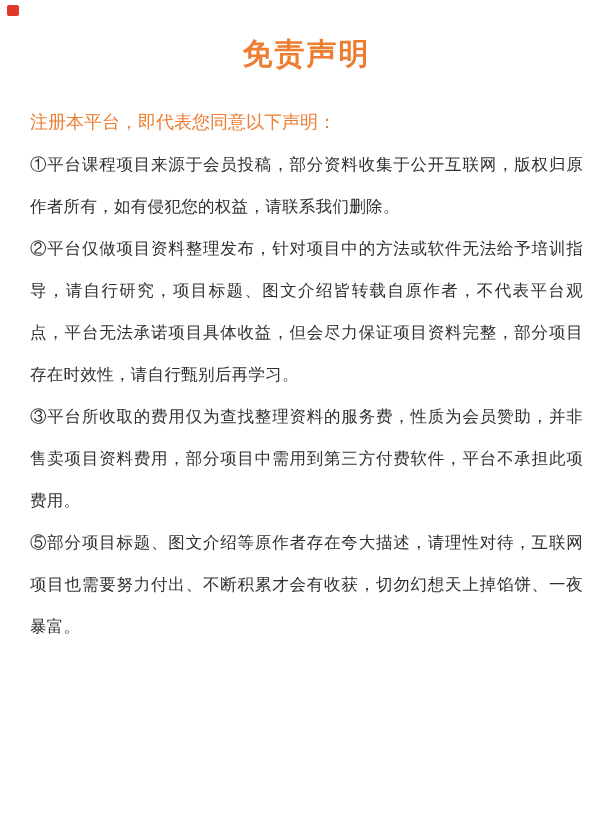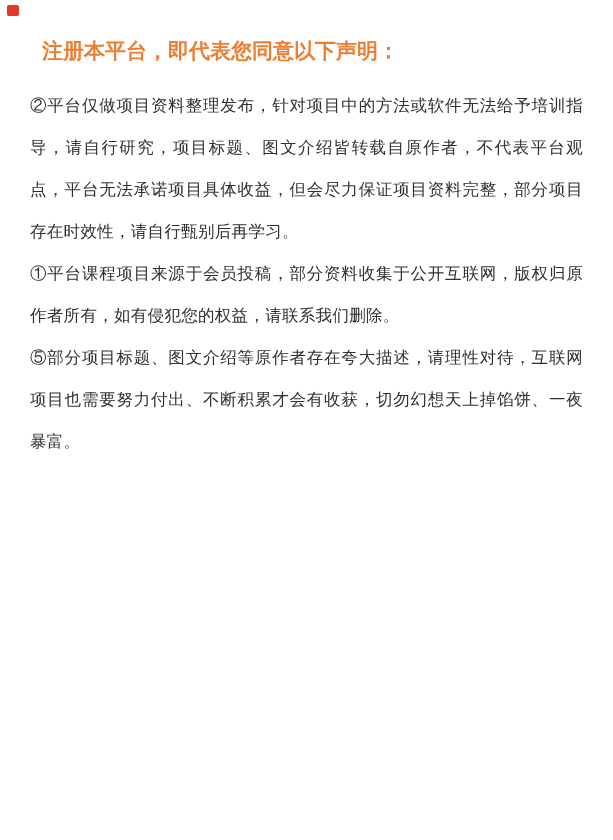--- a/index.html
+++ b/index.html
@@ -34,49 +34,51 @@
     font-size:30px;
     line-height:35px;
     font-weight:bold;
     letter-spacing:2px;
     color:var(--accent);
   }
   .content{
     margin:30px 30px 0 30px;
   }
   .intro{
-    margin:12px;
-    font-size:21px;
+    margin:0;
+    font-size:18px;
     line-height:42px;
-    font-weight:bold;
+    font-weight:normal;
     color:var(--accent);
   }
   .para{
     margin:0;
     font-size:16.5px;
     line-height:42px;
     color:var(--body-text);
     text-align:justify;
     letter-spacing:0.3px;
   }
 </style>
 </head>
 <body>
 
 <div class="page">
 
   <span class="corner-mark"></span>
 
+  <h1 class="title">免责声明</h1>
 
   <div class="content">
 
     <p class="intro">注册本平台，即代表您同意以下声明：</p>
 
+    <p class="para">①平台课程项目来源于会员投稿，部分资料收集于公开互联网，版权归原作者所有，如有侵犯您的权益，请联系我们删除。</p>
+
     <p class="para">②平台仅做项目资料整理发布，针对项目中的方法或软件无法给予培训指导，请自行研究，项目标题、图文介绍皆转载自原作者，不代表平台观点，平台无法承诺项目具体收益，但会尽力保证项目资料完整，部分项目存在时效性，请自行甄别后再学习。</p>
 
-    <p class="para">①平台课程项目来源于会员投稿，部分资料收集于公开互联网，版权归原作者所有，如有侵犯您的权益，请联系我们删除。</p>
-
+    <p class="para">③平台所收取的费用仅为查找整理资料的服务费，性质为会员赞助，并非售卖项目资料费用，部分项目中需用到第三方付费软件，平台不承担此项费用。</p>
 
 
     <p class="para">⑤部分项目标题、图文介绍等原作者存在夸大描述，请理性对待，互联网项目也需要努力付出、不断积累才会有收获，切勿幻想天上掉馅饼、一夜暴富。</p>
 
   </div>
 </div>
 
 </body></html>

